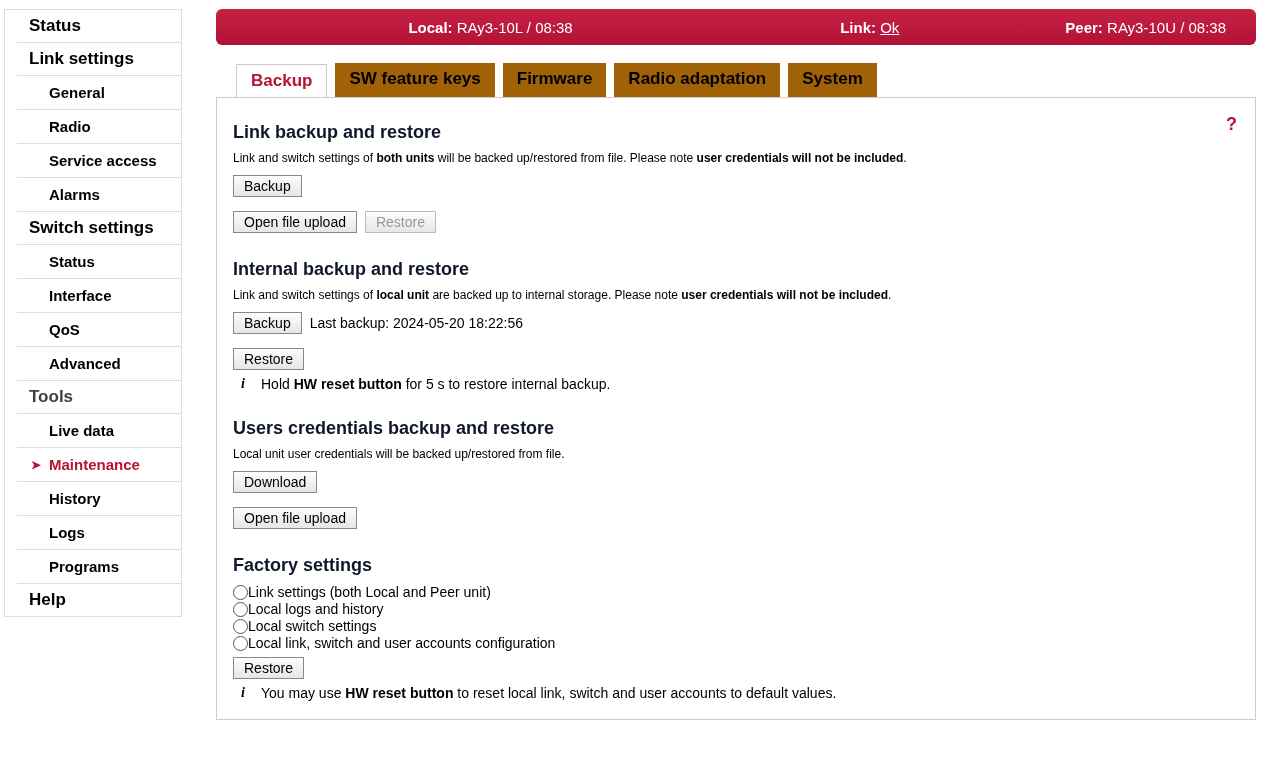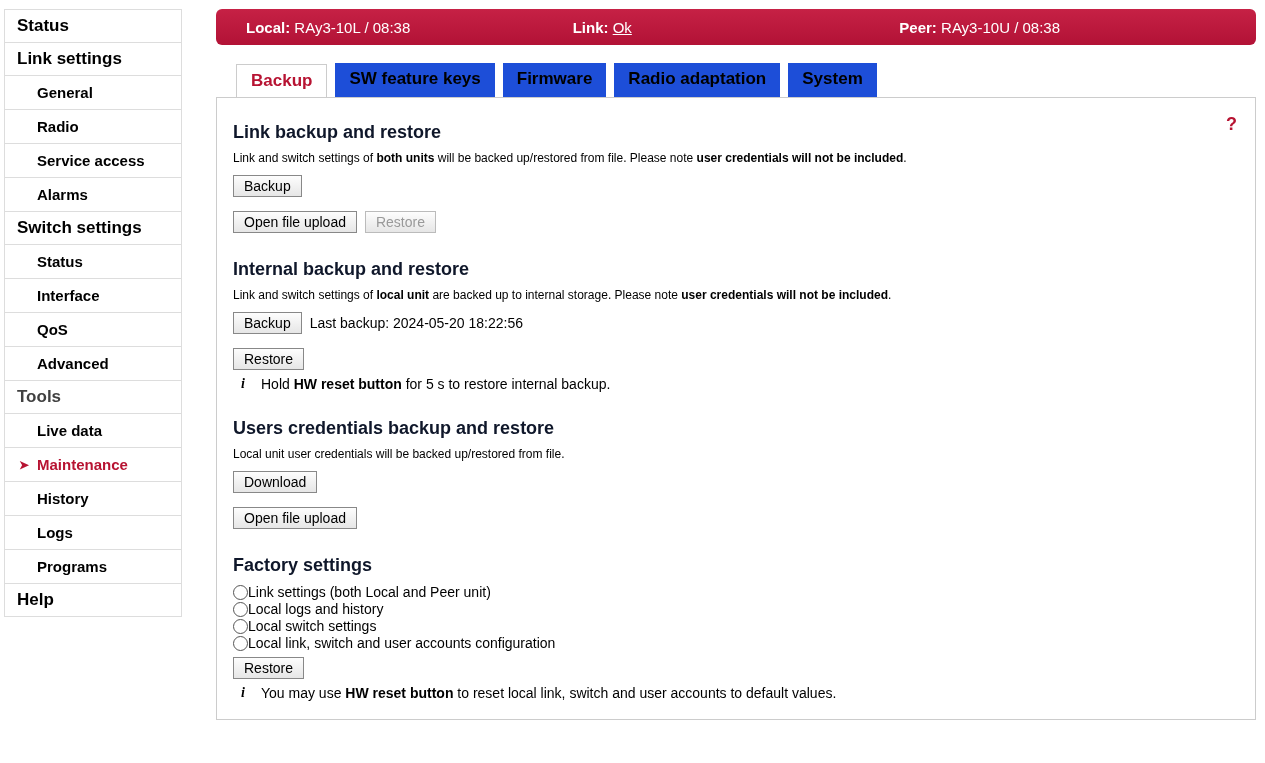--- a/index.html
+++ b/index.html
@@ -16,20 +16,21 @@
     padding: 9px 4px;
     gap: 34px;
   }
 
   
   .sidebar {
     width: 178px;
     border: 1px solid #ddd;
     background: #fff;
     flex: 0 0 auto;
+    padding-left: 12px;
   }
   .nav-section-title {
     font-size: 17px;
     font-weight: bold;
     padding: 6px 10px 6px 12px;
     border-bottom: 1px solid #ddd;
   }
   .nav-section-title.active { color: #404040; }
   .nav-item {
     font-size: 15px;
@@ -60,35 +61,35 @@
     background: linear-gradient(to bottom,#c62145,#b21236);
     color: #fff;
     border-radius: 6px;
     height: 36px;
     display: flex;
     align-items: center;
     justify-content: space-between;
     padding: 0 30px;
     font-size: 15px;
   }
-  .header-bar .grp { flex:1; text-align:left; }
+  .header-bar .grp { flex:1; text-align:right; }
   .header-bar b { font-weight: bold; }
   .header-bar a { color:#fff; text-decoration: underline; }
 
   .tabs {
     margin-top: 18px;
     display: flex;
     gap: 8px;
     padding-left: 20px;
   }
   .tab {
     padding: 6px 14px;
     font-size: 17px;
     font-weight: bold;
-    background: #1d4ed8;
+    background: #a16207;
     cursor:pointer;
   }
   .tab.active {
     background: #fff;
     color: #b71332;
     border: 1px solid #ccc;
     border-bottom: 1px solid #fff;
     position: relative;
     top:1px;
   }

